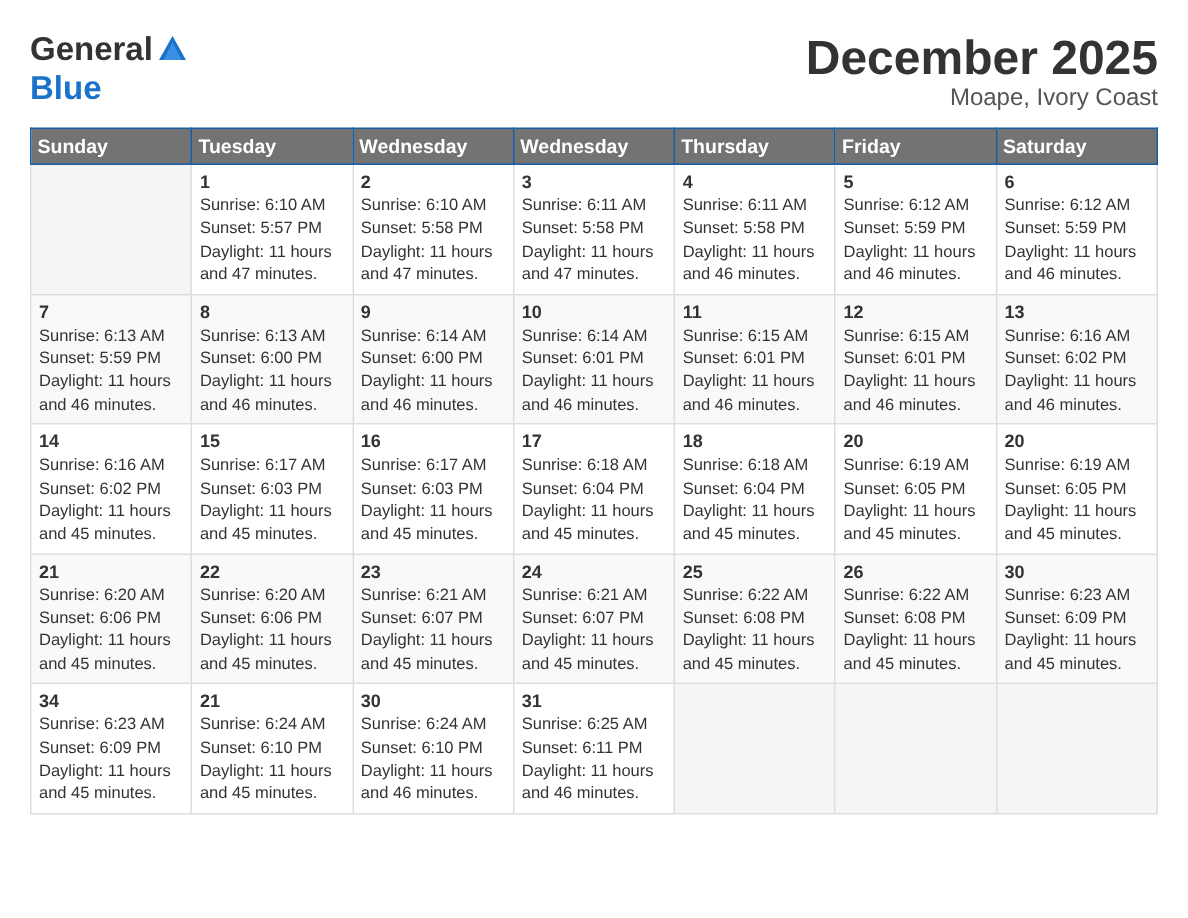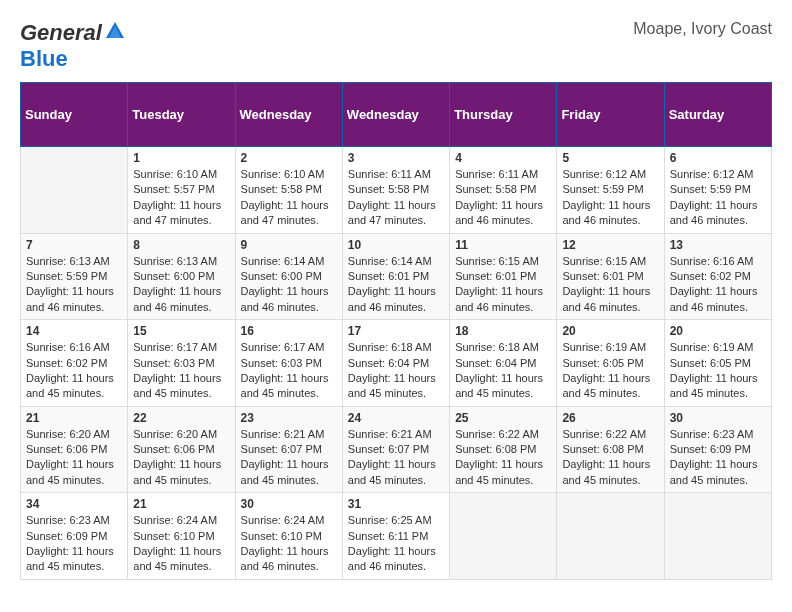--- a/index.html
+++ b/index.html
@@ -32,25 +32,25 @@
     .location {
       font-size: 16px;
       color: #555;
     }
     .calendar {
       width: 100%;
       border-collapse: collapse;
       border: 1px solid #ccc;
     }
     .calendar th {
-      background-color: #701a75;
+      background-color: #737373;
       color: #fff;
       font-size: 13px;
       font-weight: bold;
-      padding: 24px 4px;
+      padding: 4px 4px;
       text-align: left;
       border: 1px solid #1560a8;
     }
     .calendar td {
       vertical-align: top;
       padding: 4px 5px;
       font-size: 10px;
       color: #333;
       border: 1px solid #ddd;
       width: calc(100%/7);
@@ -74,30 +74,31 @@
     }
     .calendar tbody tr td.empty-cell {
       background: #f5f5f5;
     }
   </style>
 </head>
 <body>
 
 <div class="header">
   <div class="logo">
-    <div style="display:flex; font-style:italic;">
+    <div style="display:flex; align-items:center;">
       <span style="font-size:22px; font-weight:bold; color:#333;">General</span>
       <svg width="22" height="22" viewBox="0 0 22 22" style="margin-left:2px;">
         <polygon points="11,2 20,18 2,18" fill="#1a73c8"></polygon>
         <polygon points="11,6 17,18 5,18" fill="#5aabff" opacity="0.5"></polygon>
       </svg>
     </div>
     <span style="font-size:22px; font-weight:bold; color:#1a73c8;">Blue</span>
   </div>
   <div class="title-block">
+    <div class="month-title">December 2025</div>
     <div class="location">Moape, Ivory Coast</div>
   </div>
 </div>
 
 <table class="calendar">
   <thead>
     <tr>
     <th>Sunday</th>
         <th>Tuesday</th>
         <th>Wednesday</th>

